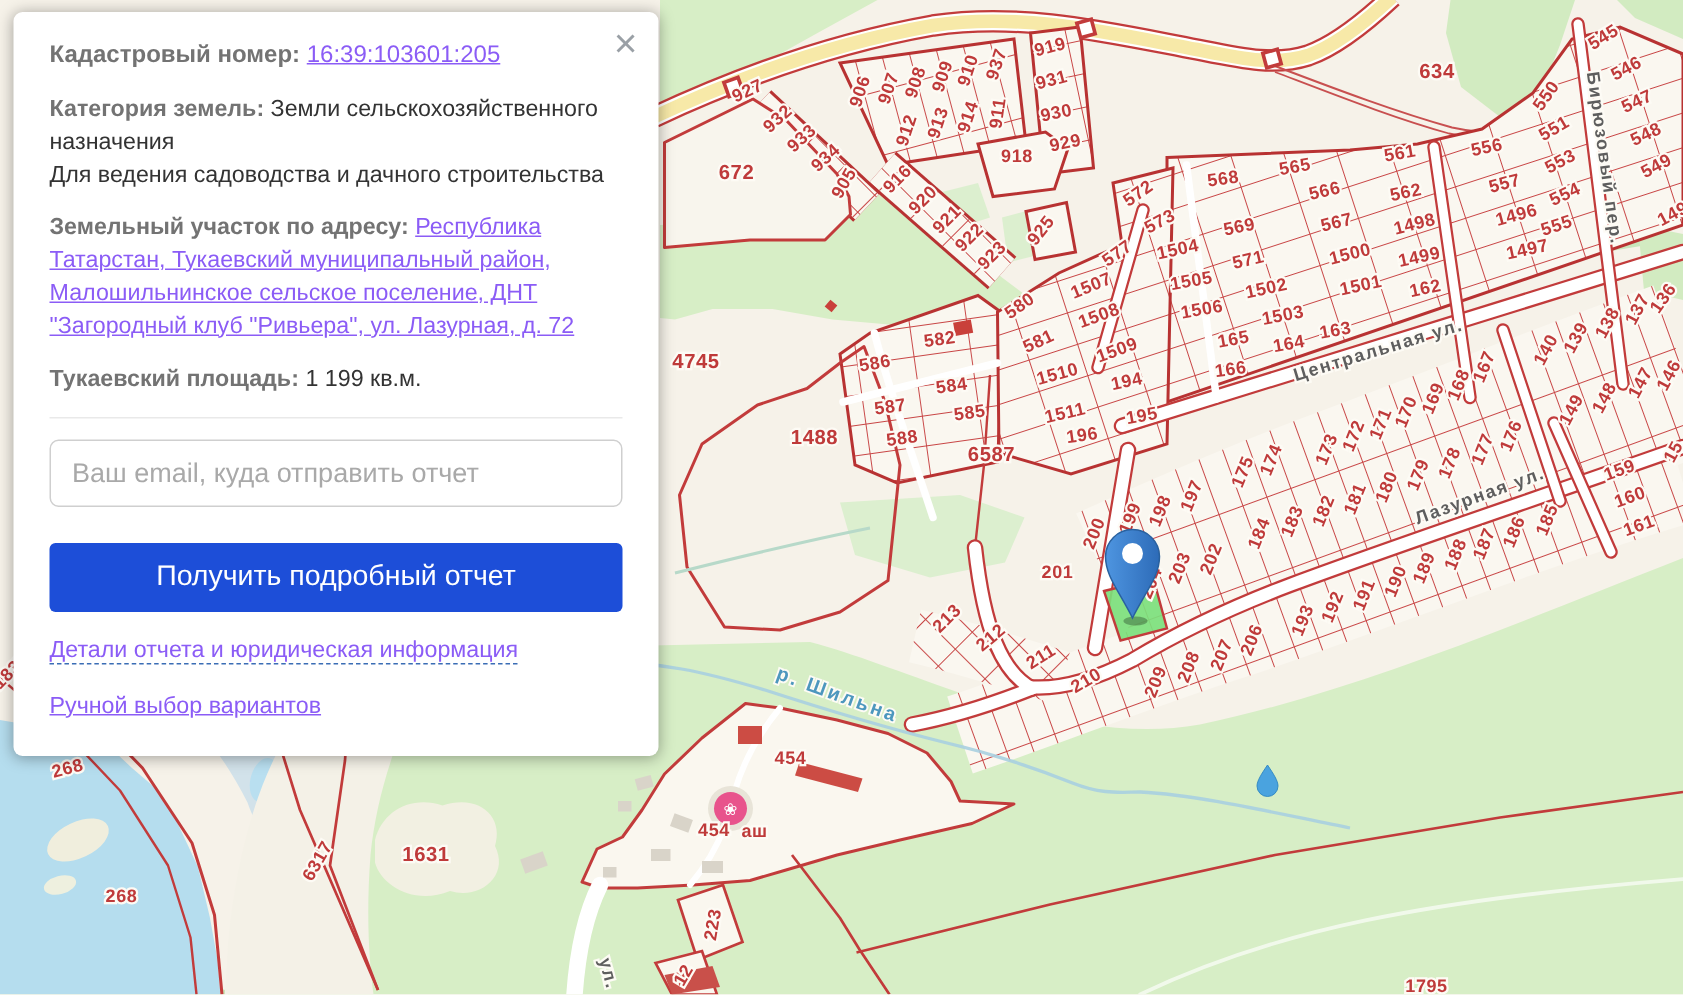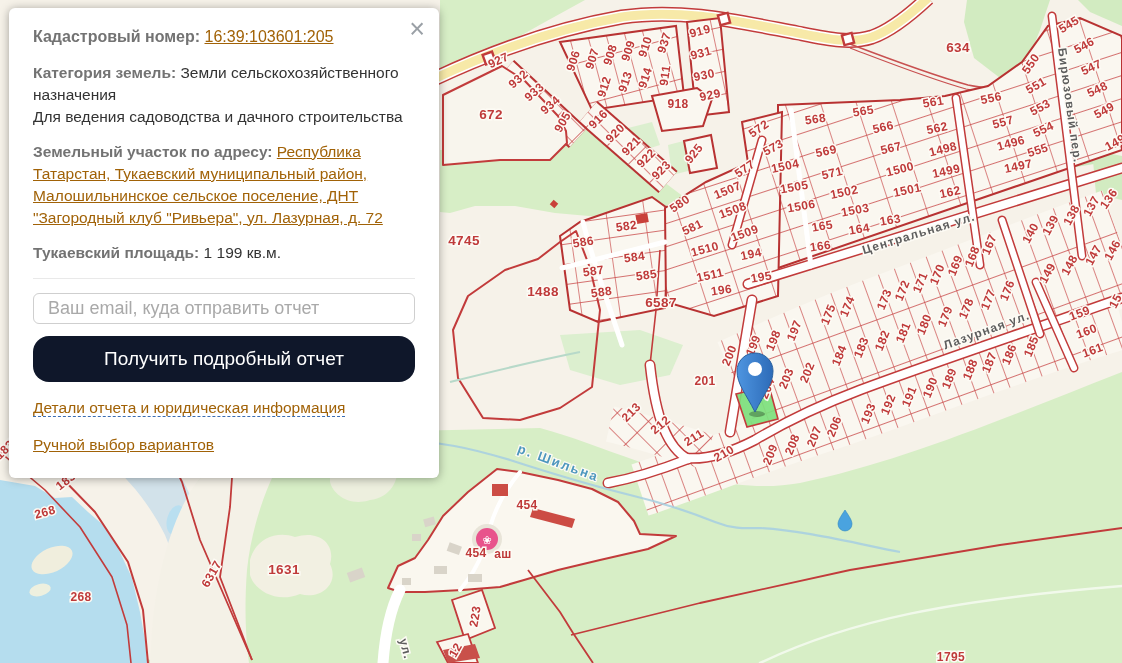--- a/index.html
+++ b/index.html
@@ -13,29 +13,29 @@
   text.mlbl.big{font-size:13.5px;}
   text.mlbl.street{fill:#5e5e5e;font-size:12px;letter-spacing:1.2px;stroke-width:3px;}
   text.mlbl.river{fill:#4d97be;font-size:13px;letter-spacing:2px;stroke-width:2.5px;}
 
   
   .panel{position:absolute;left:9px;top:8px;width:382px;background:#fff;border-radius:6px;
     box-shadow:0 1px 10px rgba(0,0,0,.35);padding:18px 24px 22px 24px;color:#333;font-size:15.5px;line-height:1.42;}
   .panel p{margin:0 0 13px 0;}
   .panel b{color:#737373;}
   .panel .row1{font-size:16px;}
-  .panel a{color:#a16207;text-decoration:underline;cursor:pointer;}
+  .panel a{color:#8b5cf6;text-decoration:underline;cursor:pointer;}
   .panel .close{position:absolute;right:14px;top:8px;font-size:27px;line-height:27px;color:#9aa0a6;
     cursor:pointer;font-weight:400;}
   .panel hr{border:none;border-top:1px solid #e9e9e9;margin:14px 0 14px 0;}
-  .panel input{display:block;width:100%;box-sizing:border-box;height:31px;border:1px solid #cfcfcf;
+  .panel input{display:block;width:100%;box-sizing:border-box;height:45px;border:1px solid #cfcfcf;
     border-radius:6px;padding:0 14px;font-size:18px;color:#333;font-family:"Liberation Sans",sans-serif;outline:none;}
   .panel input::placeholder{color:#a9a9a9;}
-  .panel button{display:block;width:100%;box-sizing:border-box;height:46px;margin-top:12px;border:none;
-    border-radius:16px;background:#0f172a;color:#fff;font-size:19px;cursor:pointer;font-family:"Liberation Sans",sans-serif;}
+  .panel button{display:block;width:100%;box-sizing:border-box;height:46px;margin-top:24px;border:none;
+    border-radius:4px;background:#1d4ed8;color:#fff;font-size:19px;cursor:pointer;font-family:"Liberation Sans",sans-serif;}
   .plink{text-align:left;margin-top:15px;font-size:15.5px;}
   .plink a.dotted{text-decoration:none;border-bottom:1px dashed #3a6db5;}
   .plink a.solid{text-decoration:underline;}
 </style>
 </head>
 <body>
 
 <div id="stage">
 <svg id="map-svg" width="1122" height="663" viewBox="0 0 1122 663">
   <defs>

